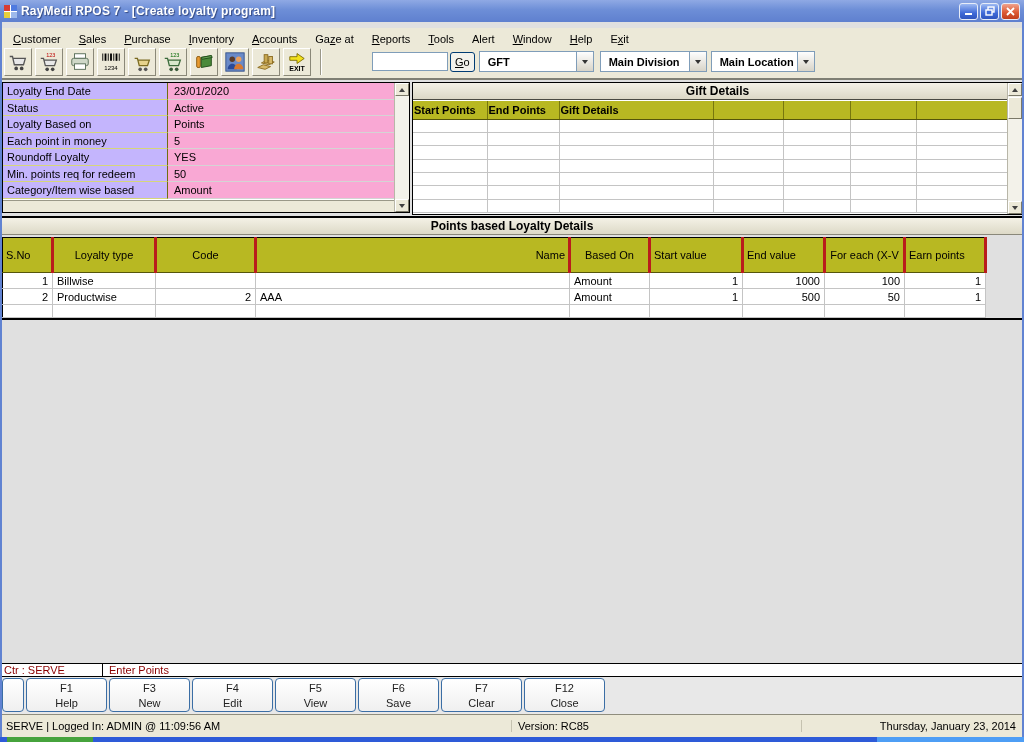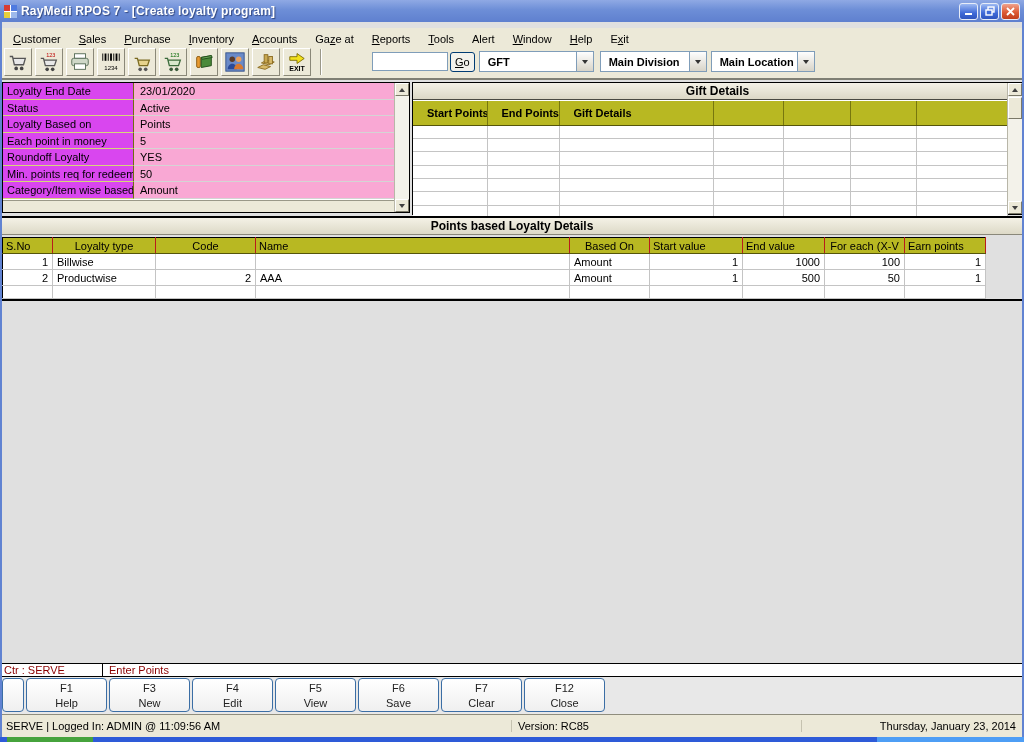--- a/index.html
+++ b/index.html
@@ -47,41 +47,41 @@
     display:flex; align-items:center; justify-content:center; }
   .sbtn.top { top:0; } .sbtn.bot { bottom:0; }
   .sthumb { position:absolute; left:0; top:14px; width:14px; height:22px; background:#ece9d8; border:1px solid; border-color:#fff #7a7868 #7a7868 #fff; }
   .arr-up { width:0; height:0; border-left:3px solid transparent; border-right:3px solid transparent; border-bottom:4px solid #404040; }
   .arr-down { width:0; height:0; border-left:3px solid transparent; border-right:3px solid transparent; border-top:4px solid #404040; }
 
   
   #left-panel { position:absolute; left:2px; top:82px; width:408px; height:131px; background:#fff; border:1px solid #000; }
   #form-rows { position:absolute; left:0; top:0; right:15px; height:116px; display:grid; grid-template-rows:repeat(7,1fr); }
   .form-row { display:flex; }
-  .form-label { width:131px; background:#d946ef; border-bottom:1px solid #d6d67a; border-right:1px solid #6f6f10;
+  .form-label { width:165px; background:#c4b5fd; border-bottom:1px solid #d6d67a; border-right:1px solid #6f6f10;
     padding:2px 0 0 4px; overflow:hidden; white-space:nowrap; }
   .form-value { flex:1; background:#f9a8d4; border-bottom:1px solid #d4d4d4; padding:2px 0 0 6px; white-space:nowrap; }
   #h-strip { position:absolute; left:0; bottom:0; right:15px; height:12px; background:#ece9d8; border-top:1px solid #9a9888; }
 
   
   #gift-panel { position:absolute; left:412px; top:82px; width:611px; height:133px; background:#fff; border:1px solid #000; }
   .panel-title { height:17px; background:linear-gradient(#f4f1e6,#dcd8c6); border-bottom:1px solid #4a4a42;
     font-weight:bold; font-size:12px; text-align:center; line-height:16px; }
   #gift-table { position:absolute; left:0; top:18px; border-collapse:collapse; table-layout:fixed; width:594px; }
-  #gift-table th { background:#b8b822; height:24px; font-size:11px; font-weight:bold; text-align:left; padding:0 14px;
+  #gift-table th { background:#b8b822; height:18px; font-size:11px; font-weight:bold; text-align:left; padding:0 1px;
     border-right:1px solid #77770e; border-bottom:1px solid #55550a; overflow:hidden; white-space:nowrap; }
   #gift-table td { height:13.4px; border-right:1px solid #c4c4c4; border-bottom:1px solid #c4c4c4; background:#fff; padding:0 3px; }
 
   
   #loyalty-section { position:absolute; left:0; top:216px; width:1024px; border-top:2px solid #000; }
   #loyalty-title { height:17px; background:linear-gradient(#f4f1e6,#ddd9c7); border-bottom:1px solid #8a887a;
     font-weight:bold; font-size:12px; text-align:center; line-height:16px; }
   #loyalty-table { margin:2px 0 0 2px; border-collapse:collapse; table-layout:fixed; width:983px; border:1px solid #000; }
-  #loyalty-table th { background:#b8b822; height:16px; font-weight:normal; font-size:11px; padding:1px 3px;
-    border-right:1px solid #b91c1c; border-bottom:1px solid #55550a; overflow:hidden; white-space:nowrap; }
+  #loyalty-table th { background:#b8b822; height:16px; font-weight:normal; font-size:11px; padding:11px 3px;
+    border-right:3px solid #b91c1c; border-bottom:1px solid #55550a; overflow:hidden; white-space:nowrap; }
   #loyalty-table td { height:16px; background:#fff; border-right:1px solid #c4c4c4; border-bottom:1px solid #c4c4c4;
     padding:0 4px; overflow:hidden; white-space:nowrap; }
   #loyalty-table tr:last-child td { height:13px; }
   #loyalty-bottom-line { width:1024px; border-top:2px solid #000; margin-top:0; }
 
   
   #ctr-bar { position:absolute; left:0; top:663px; width:1024px; height:14px; background:#fff;
     border-top:1px solid #000; border-bottom:1px solid #000; display:flex; color:#8b0000; }
   #ctr-left { width:103px; border-right:1px solid #000; padding:0 0 0 4px; line-height:12px; }
   #ctr-msg { padding-left:6px; line-height:12px; }
@@ -417,21 +417,21 @@
           <col style="width:93px">
           <col style="width:82px">
           <col style="width:80px">
           <col style="width:81px">
       </colgroup>
       <thead>
           <tr>
             <th style="text-align: left;">S.No</th>
             <th style="text-align: center;">Loyalty type</th>
             <th style="text-align: center;">Code</th>
-            <th style="text-align: left;">Name</th>
+            <th style="text-align: right;">Name</th>
             <th style="text-align: center;">Based On</th>
             <th style="text-align: left;">Start value</th>
             <th style="text-align: left;">End value</th>
             <th style="text-align: center;">For each (X-V</th>
             <th style="text-align: left;">Earn points</th>
           </tr>
         </thead>
       <tbody>
           <tr>
             <td style="text-align: right;">1</td>

